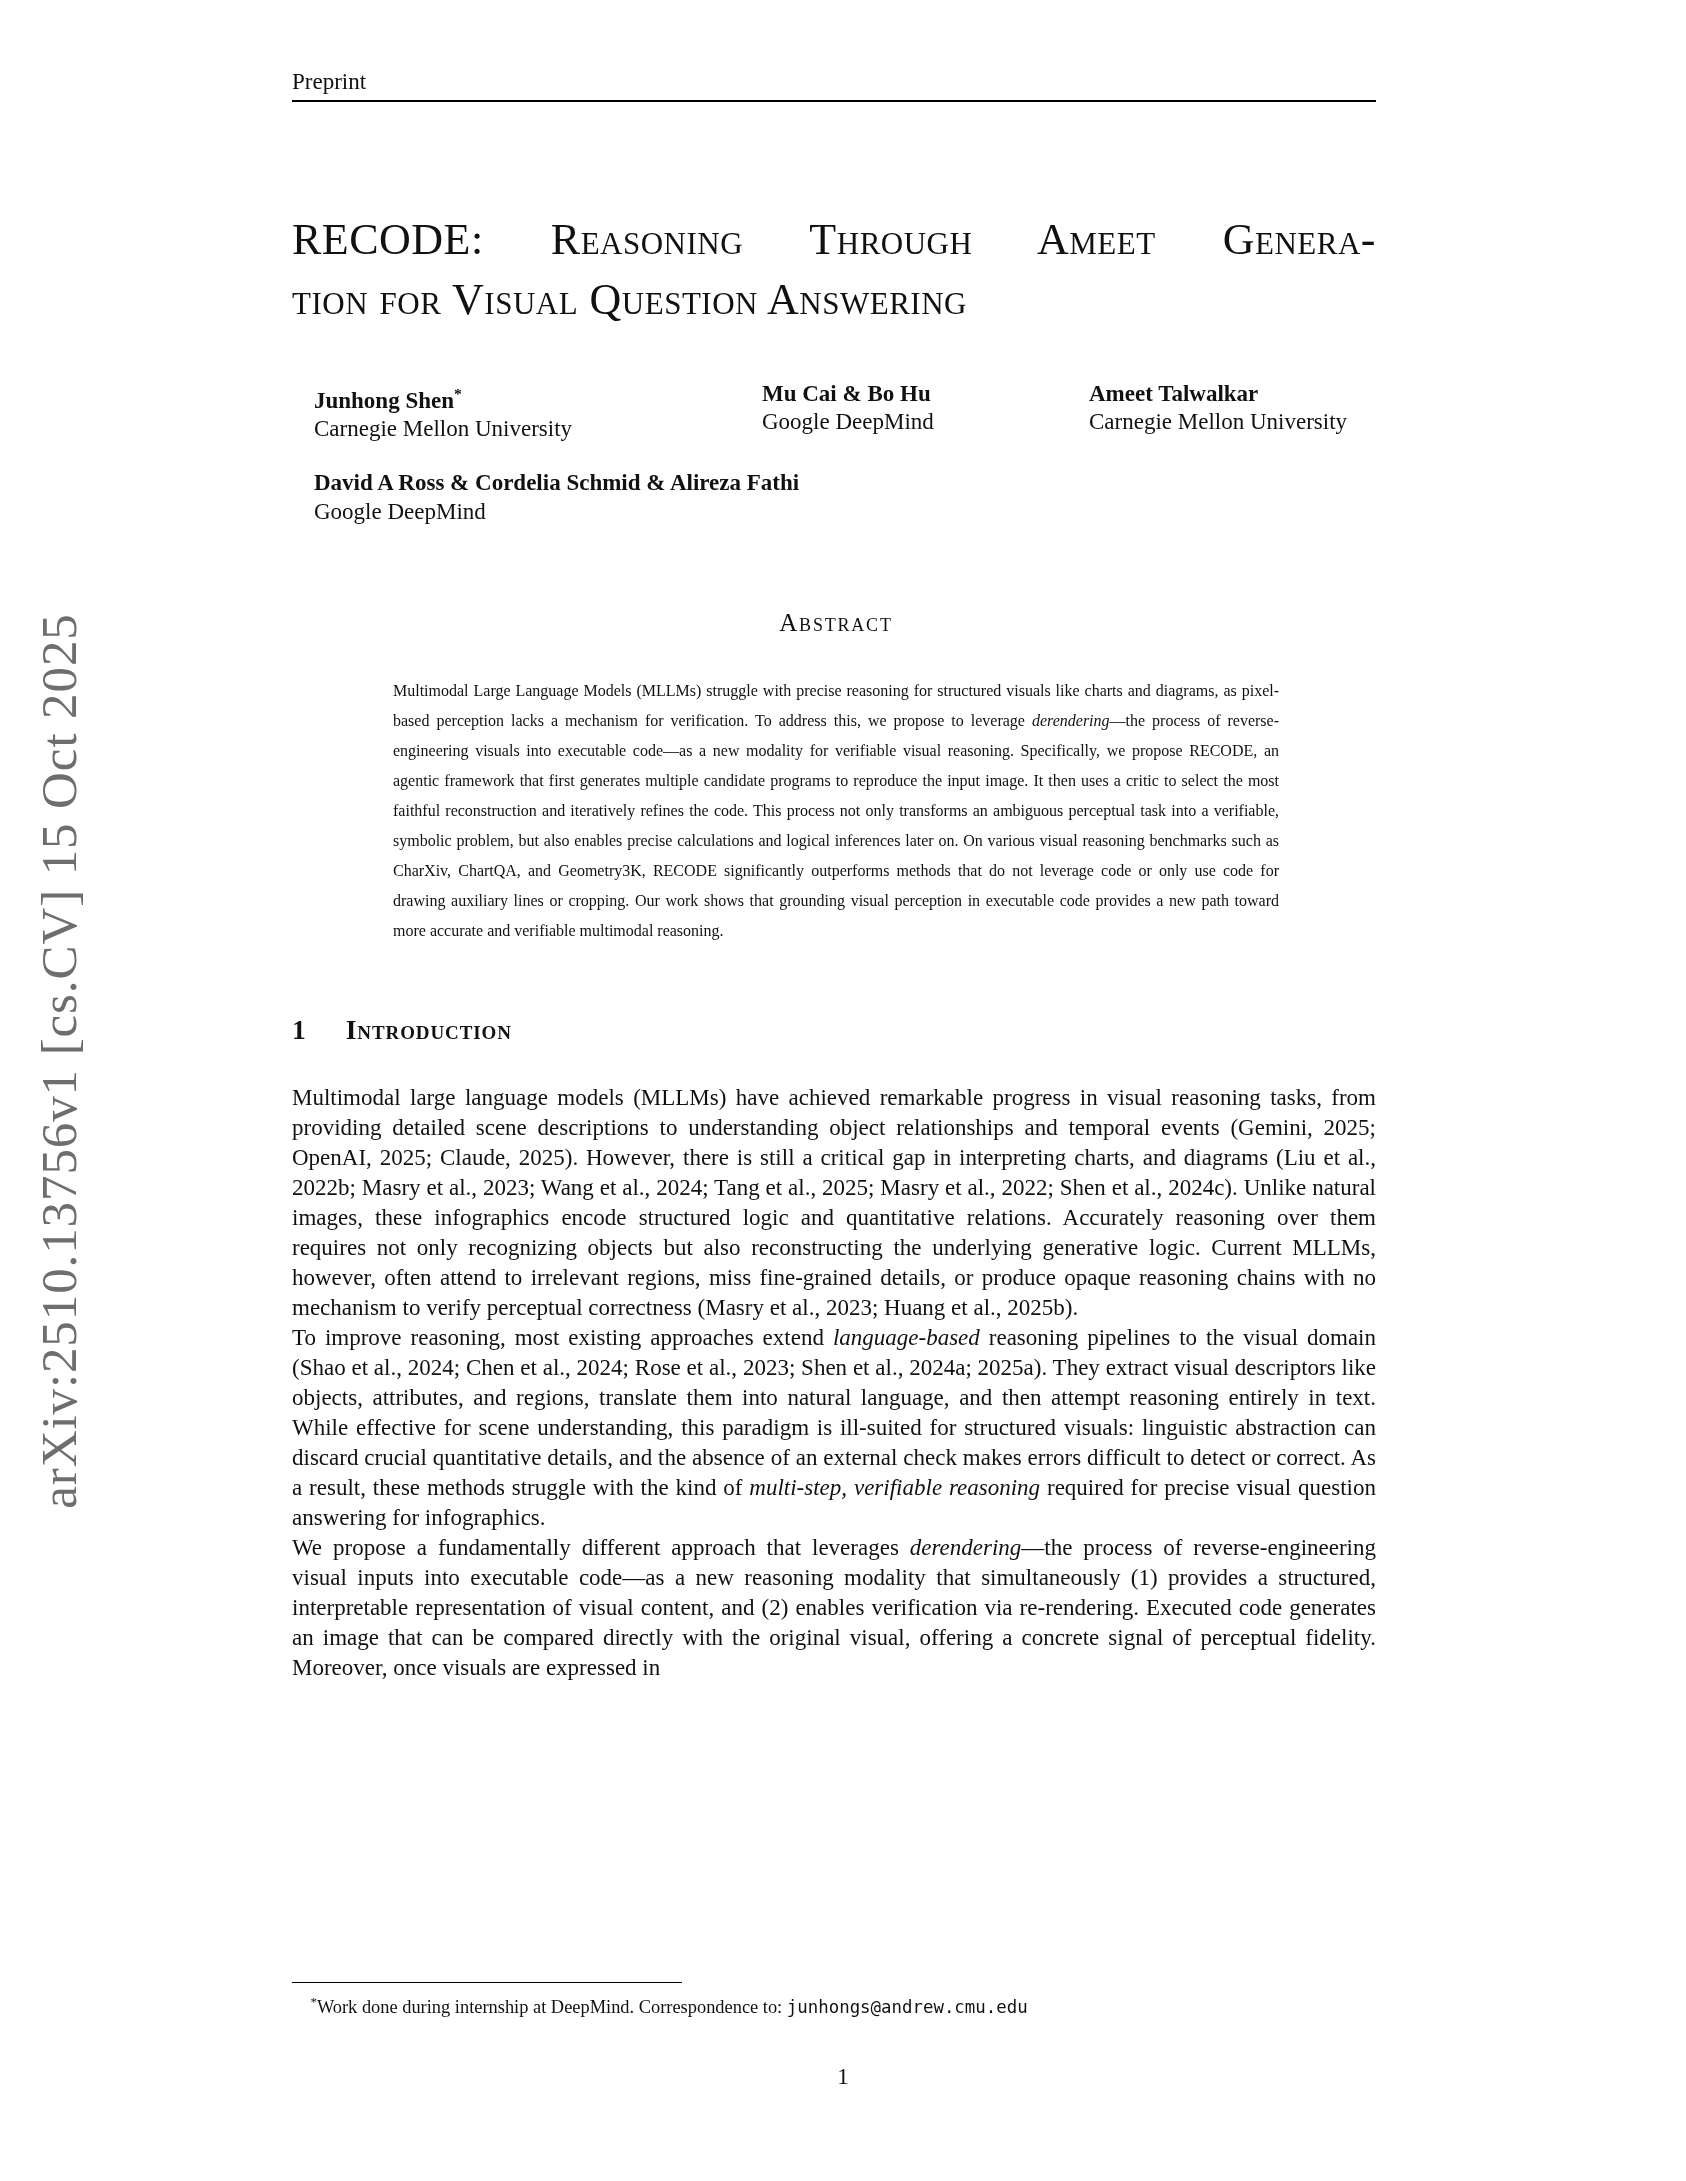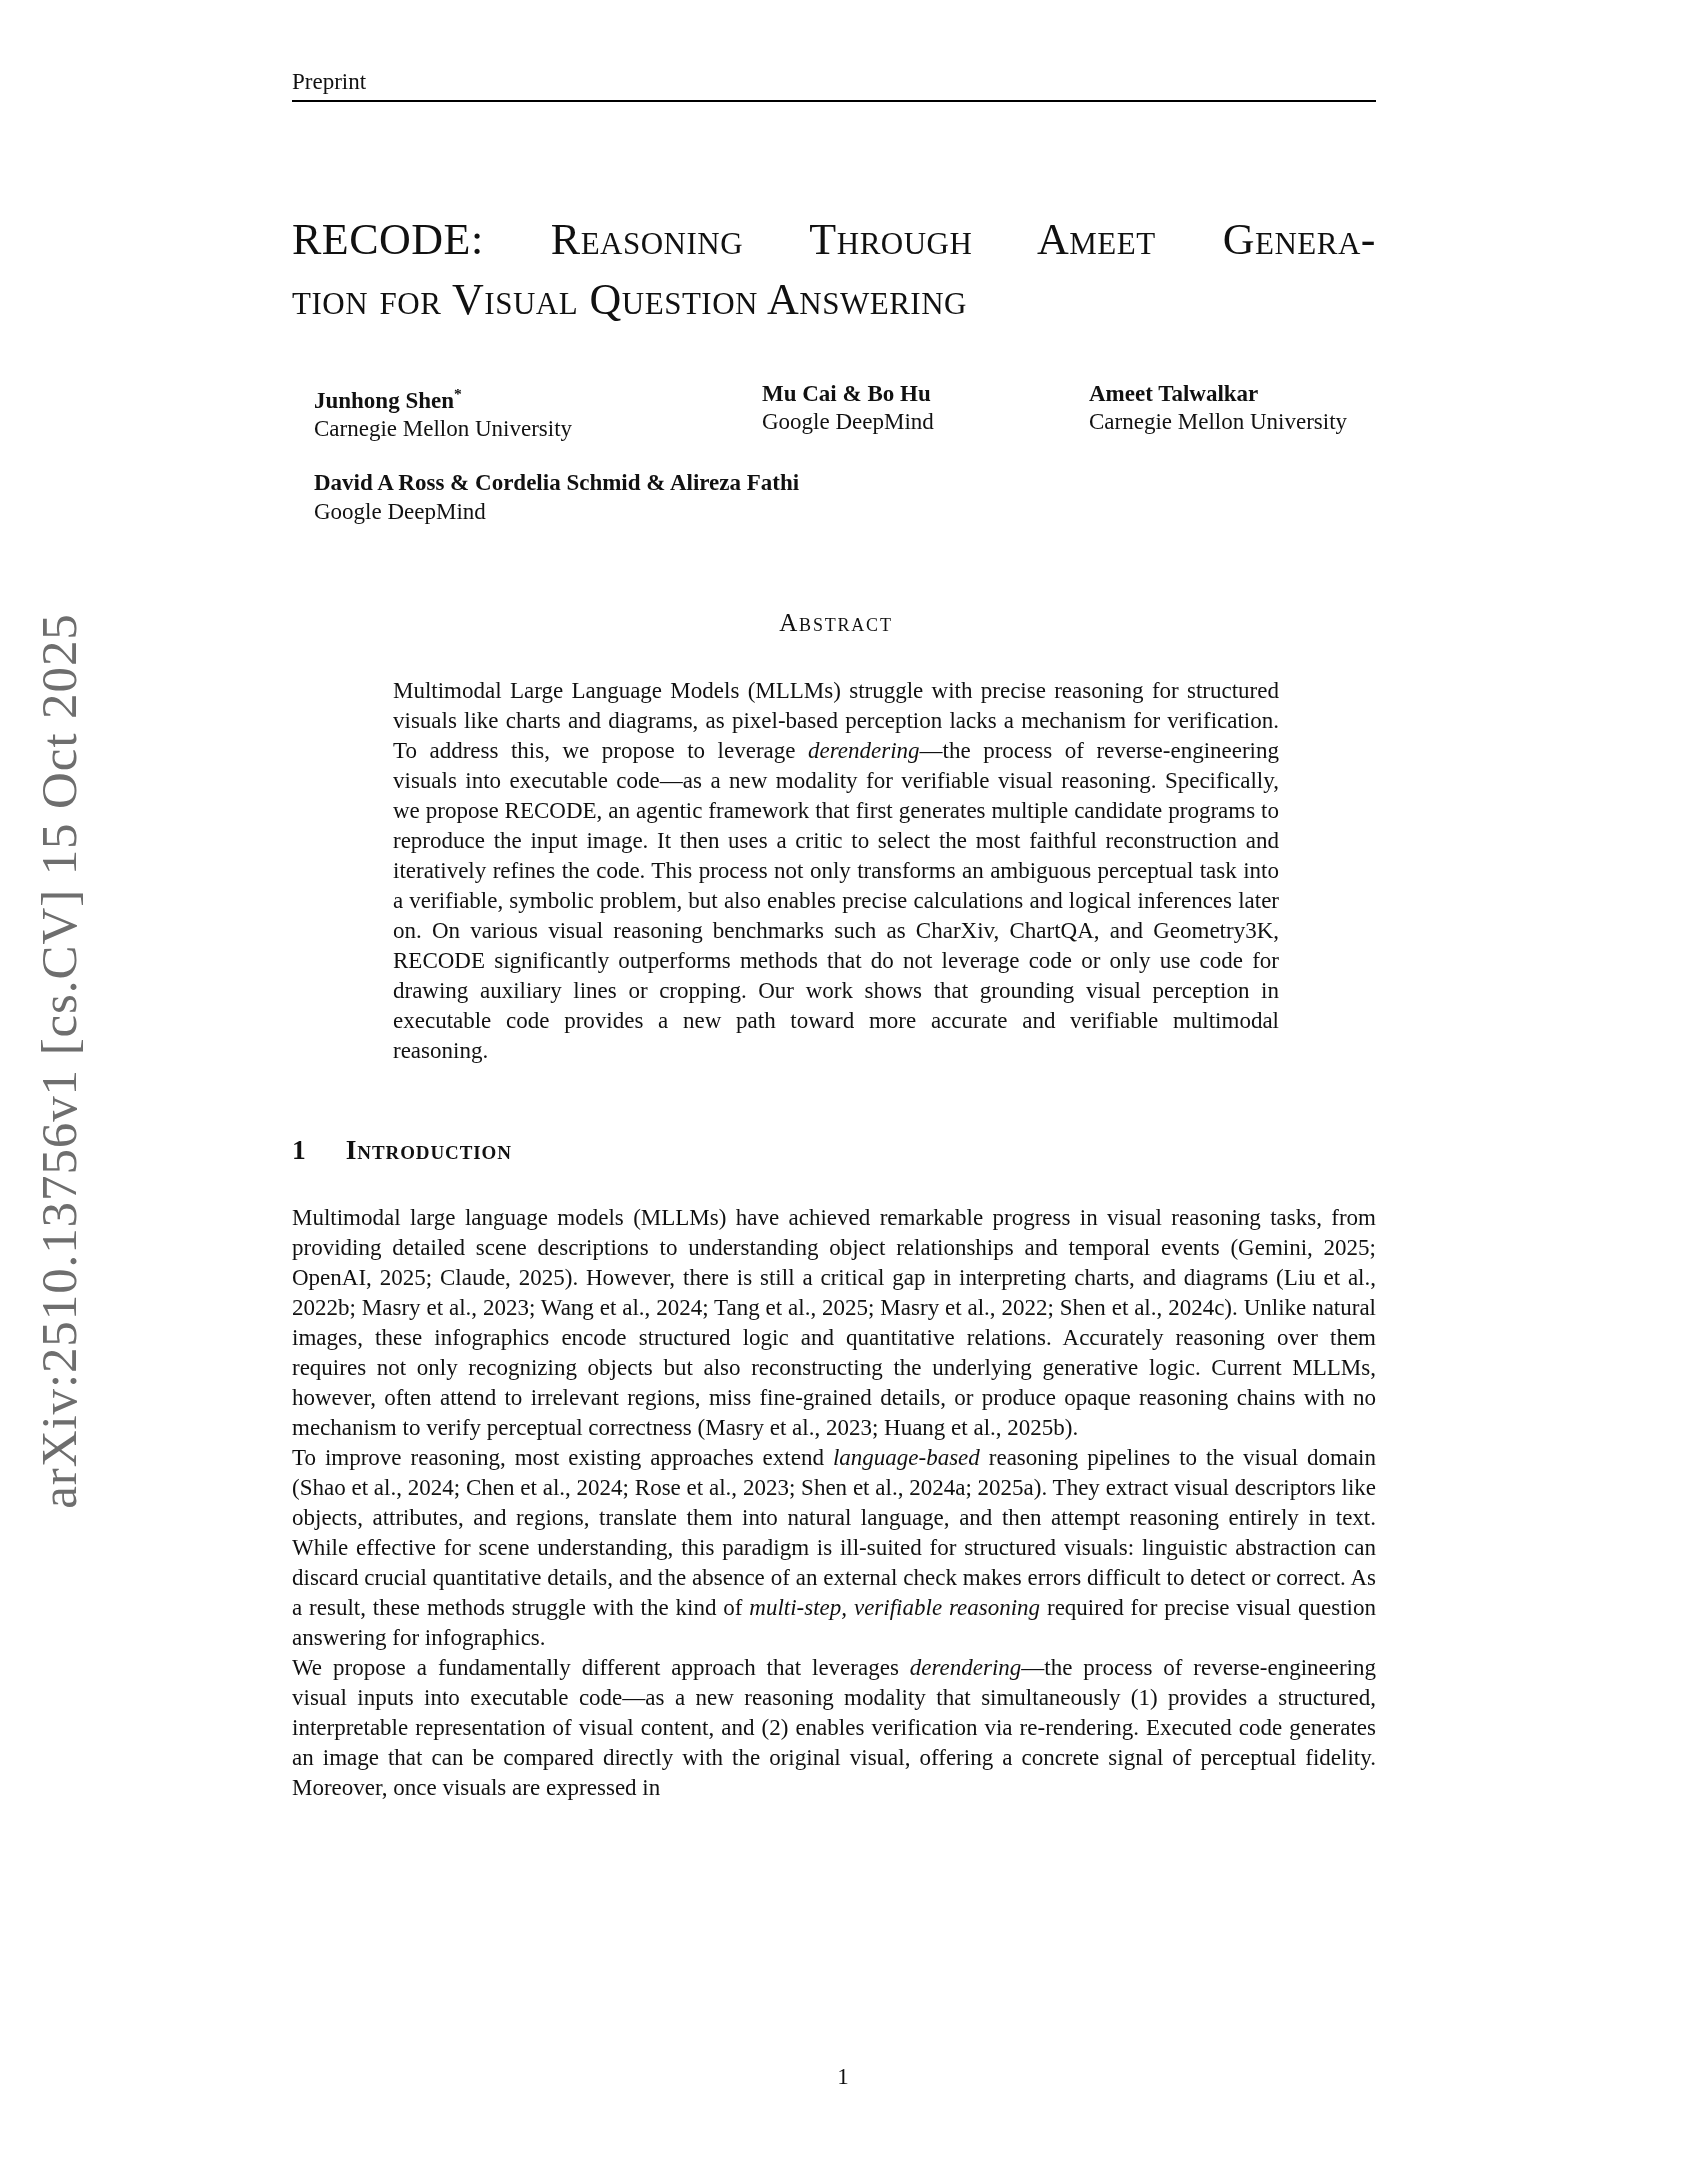--- a/index.html
+++ b/index.html
@@ -67,21 +67,21 @@
   }
   .abstract-heading {
     margin-top: 83px;
     text-align: center;
     font-variant: small-caps;
     font-size: 25px;
     letter-spacing: 1.8px;
   }
   .abstract-body {
     margin-top: 39px;
-    font-size: 23px;
+    font-size: 16px;
     line-height: 30px;
     text-align: justify;
   }
   .section-heading {
     margin-top: 68px;
     font-size: 27.5px;
     font-weight: bold;
   }
   .section-number { margin-right: 40px; }
   .section-word { font-variant: small-caps; letter-spacing: 0.9px; }
@@ -171,17 +171,21 @@
     </h2>
 
     <p class="body-par"><span>Multimodal large language models (MLLMs) have achieved remarkable progress in visual reasoning tasks, from providing detailed scene descriptions to understanding object relationships and temporal events (Gemini, 2025; OpenAI, 2025; Claude, 2025). However, there is still a critical gap in interpreting charts, and diagrams (Liu et al., 2022b; Masry et al., 2023; Wang et al., 2024; Tang et al., 2025; Masry et al., 2022; Shen et al., 2024c). Unlike natural images, these infographics encode structured logic and quantitative relations. Accurately reasoning over them requires not only recognizing objects but also reconstructing the underlying generative logic. Current MLLMs, however, often attend to irrelevant regions, miss fine-grained details, or produce opaque reasoning chains with no mechanism to verify perceptual correctness (Masry et al., 2023; Huang et al., 2025b).</span></p>
 
     <p class="body-par"><span>To improve reasoning, most existing approaches extend </span><em>language-based</em><span> reasoning pipelines to the visual domain (Shao et al., 2024; Chen et al., 2024; Rose et al., 2023; Shen et al., 2024a; 2025a). They extract visual descriptors like objects, attributes, and regions, translate them into natural language, and then attempt reasoning entirely in text. While effective for scene understanding, this paradigm is ill-suited for structured visuals: linguistic abstraction can discard crucial quantitative details, and the absence of an external check makes errors difficult to detect or correct. As a result, these methods struggle with the kind of </span><em>multi-step, verifiable reasoning</em><span> required for precise visual question answering for infographics.</span></p>
 
     <p class="body-par"><span>We propose a fundamentally different approach that leverages </span><em>derendering</em><span>—the process of reverse-engineering visual inputs into executable code—as a new reasoning modality that simultaneously (1) provides a structured, interpretable representation of visual content, and (2) enables verification via re-rendering. Executed code generates an image that can be compared directly with the original visual, offering a concrete signal of perceptual fidelity. Moreover, once visuals are expressed in</span></p>
 
   </div>
 
+  <div class="footnote-area">
+    <div class="footnote-rule"></div>
+    <div class="footnote-text"><sup>*</sup><span>Work done during internship at DeepMind. Correspondence to: </span><span class="footnote-email">junhongs@andrew.cmu.edu</span></div>
+  </div>
 
   <div class="page-number">1</div>
 
 </div>
 
 
 </body></html>

